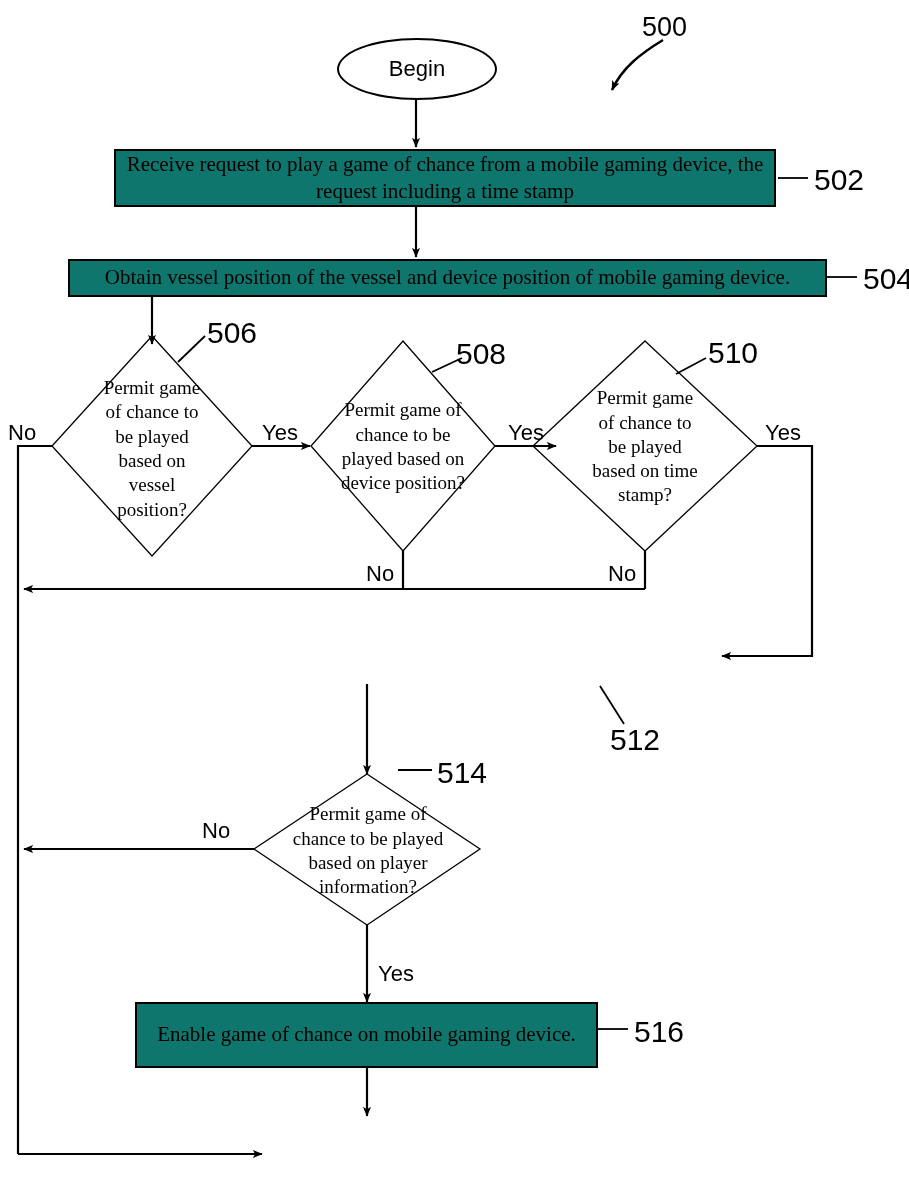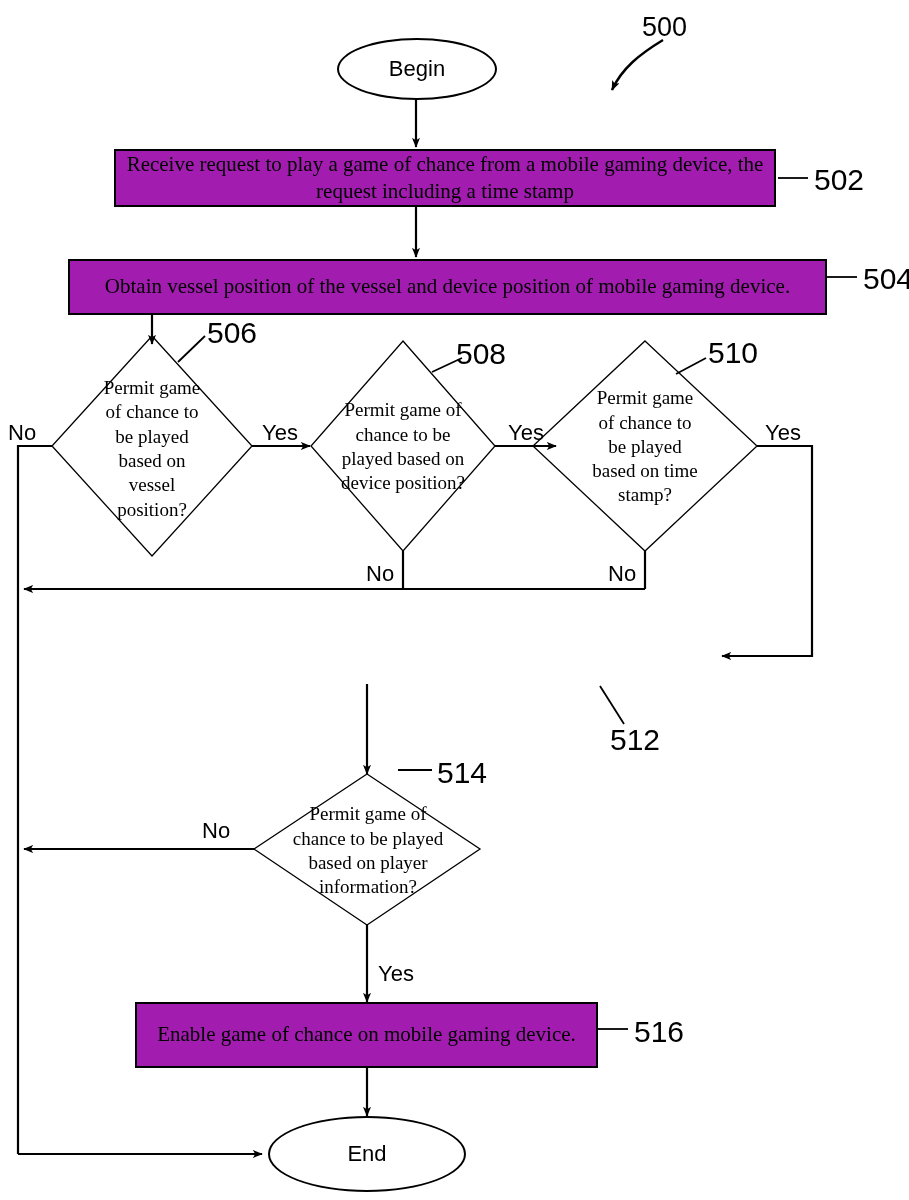--- a/index.html
+++ b/index.html
@@ -27,21 +27,21 @@
     position:absolute;
     box-sizing:border-box;
     display:flex;
     align-items:center;
     justify-content:center;
     text-align:center;
   }
   
   .proc{
     border:2px solid #000;
-    background:#a21caf;
+    background:#0f766e;
     font-family:"Liberation Serif", serif;
     font-size:21px;
     line-height:1.30;
     padding:4px 10px;
   }
   
   .term{
     border:2px solid #000;
     border-radius:50%;
     background:#fff;
@@ -139,21 +139,21 @@
 
   <div class="node term" style="left:337px; top:32px; width:160px; height:62px;">
     <span>Begin</span>
   </div>
 
   <div class="node proc" style="left:114px; top:143px; width:662px; height:58px;">
     <span>Receive request to play a game of chance from a mobile gaming device, the request including a time stamp</span>
   </div>
   <div class="ref" style="left:814px; top:157px;">502</div>
 
-  <div class="node proc" style="left:68px; top:253px; width:759px; height:56px;">
+  <div class="node proc" style="left:68px; top:253px; width:759px; height:38px;">
     <span>Obtain vessel position of the vessel and device position of mobile gaming device.</span>
   </div>
   <div class="ref" style="left:863px; top:256px;">504</div>
 
   <div class="node dec" style="left:72px; top:368px; width:160px; height:150px;">
     <div>
       <span>Permit game</span>
       <span>of chance to</span>
       <span>be played</span>
       <span>based on</span>
@@ -194,23 +194,20 @@
       <span>information?</span>
     </div>
   </div>
   <div class="ref" style="left:437px; top:750px;">514</div>
 
   <div class="node proc" style="left:135px; top:996px; width:463px; height:66px;">
     <span>Enable game of chance on mobile gaming device.</span>
   </div>
   <div class="ref" style="left:634px; top:1009px;">516</div>
 
-  <div class="node term" style="left:268px; top:1110px; width:198px; height:76px;">
-    <span>End</span>
-  </div>
 
   <div class="lbl" style="left:8px;  top:414px;">No</div>
   <div class="lbl" style="left:262px; top:414px;">Yes</div>
   <div class="lbl" style="left:508px; top:414px;">Yes</div>
   <div class="lbl" style="left:366px; top:555px;">No</div>
   <div class="lbl" style="left:765px; top:414px;">Yes</div>
   <div class="lbl" style="left:608px; top:555px;">No</div>
   <div class="lbl" style="left:202px; top:812px;">No</div>
   <div class="lbl" style="left:378px; top:955px;">Yes</div>
 

